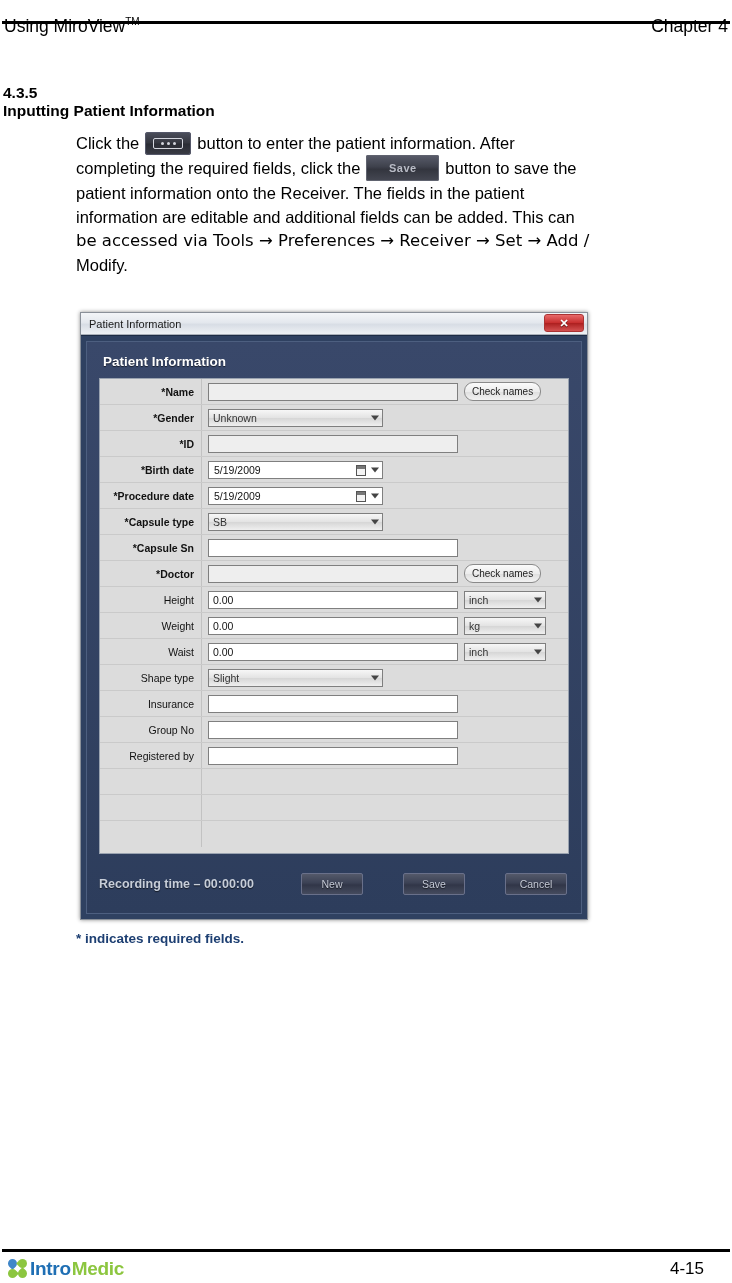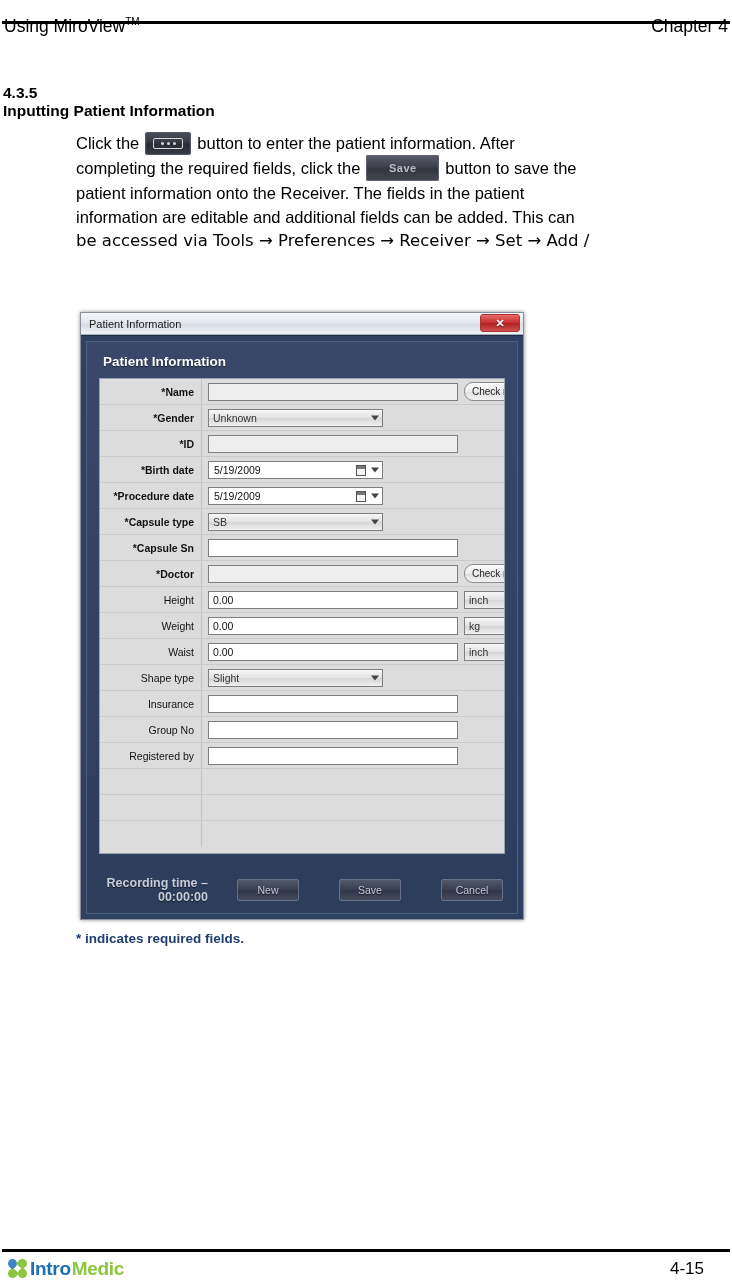--- a/index.html
+++ b/index.html
@@ -72,21 +72,21 @@
   }
 
   .arrow{ font-family:"DejaVu Sans", sans-serif; }
 
   
   .dialog-wrap{
     position:absolute; left:80px; top:310px;
     width:510px; height:615px;
   }
   .dialog{
-    position:absolute; left:0; top:2px; width:444px; height:608px;
+    position:absolute; left:0; top:2px; width:508px; height:608px;
     background:#dfe3ea;
     border:1px solid #8a9099;
     box-shadow:0 0 4px rgba(0,0,0,0.45);
   }
   .titlebar{
     height:22px; width:100%;
     background:linear-gradient(180deg,#f3f5f8 0%, #e4e8ee 45%, #d8dde5 55%, #eef1f5 100%);
     border-bottom:1px solid #aab0ba;
     display:flex; align-items:center; padding:0 2px 0 8px;
     position:relative;
@@ -196,21 +196,21 @@
     height:19px; padding:0 7px;
     border:1px solid #8a8a8a; border-radius:9px;
     background:linear-gradient(180deg,#fbfbfb 0%, #ececec 50%, #dedede 51%, #f2f2f2 100%);
     font-size:10px; color:#222;
     display:flex; align-items:center;
     white-space:nowrap;
   }
 
   
   .dlg-footer{
-    position:absolute; left:0; right:0; bottom:0; height:46px;
+    position:absolute; left:0; right:0; bottom:6px; height:46px;
     display:flex; align-items:center; justify-content:space-between;
     padding:0 14px 0 6px;
     text-align:right;
   }
   .rec-time{
     color:#c7ced9; font-size:12.5px; font-weight:bold;
     text-shadow:0 1px 1px rgba(0,0,0,.6);
     padding-left:6px;
   }
   .dlg-actions{ display:flex; gap:11px; }
@@ -278,20 +278,21 @@
     <span>button   to   enter   the   patient   information.   After</span>
   </div>
   <div class="line">
     <span>completing  the  required  fields,  click  the</span>
     <span class="btn-save-img">Save</span>
     <span>button  to  save  the</span>
   </div>
   <div>patient   information   onto   the   Receiver.   The   fields   in   the   patient</div>
   <div>information are editable and additional fields can be added.    This can</div>
   <div class="arrow">be  accessed  via  Tools  →  Preferences  →  Receiver  →  Set  →  Add  /</div>
+  <div>Modify.</div>
 </div>
 
 <div class="dialog-wrap">
   <div class="dialog">
 
     <div class="titlebar">
       <span class="titlebar-text">Patient Information</span>
       <span class="close-btn">✕</span>
     </div>
 

